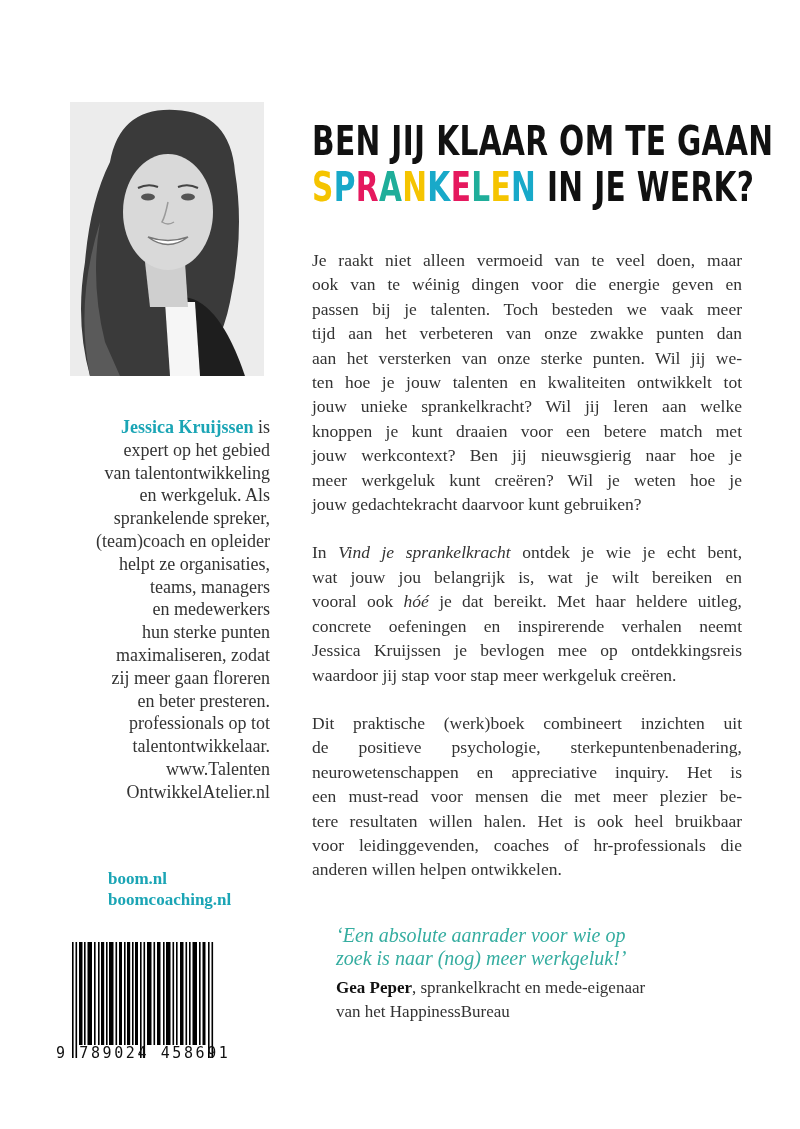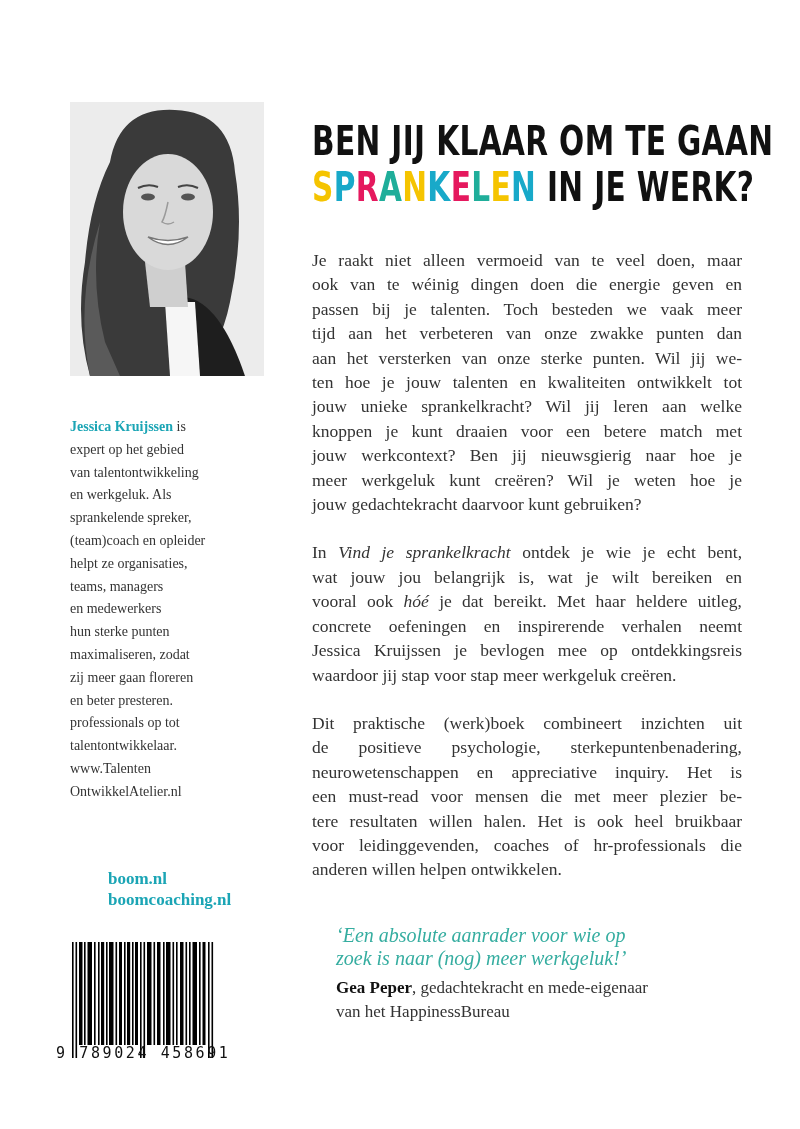--- a/index.html
+++ b/index.html
@@ -10,22 +10,23 @@
       color: #2b2b2b;
     }
     .photo {
       position: absolute; left: 70px; top: 102px; width: 194px; height: 274px;
       background: #e9e9e9; overflow: hidden;
     }
     .photo svg { display: block; }
 
     .bio {
       position: absolute; left: 70px; top: 416px; width: 200px;
-      font-family: "Liberation Serif", serif; font-size: 14px; line-height: 22.8px;
+      font-family: "Liberation Serif", serif; font-size: 18px; line-height: 22.8px;
       color: #333;
+      text-align: right;
     }
     .bio .name { color: #1ba5b5; font-weight: bold; }
     .bio .line { display: block; white-space: nowrap; }
 
     .links {
       position: absolute; left: 70px; top: 868px;
       font-family: "Liberation Serif", serif; font-size: 17px; line-height: 21px;
       color: #1ba5b5; font-weight: bold; margin-left: 38px;
     }
     .links a { color: inherit; text-decoration: none; display: block; }
@@ -168,21 +169,21 @@
 <div class="barcode-digits">9 789024 458691</div>
 
 <div class="headline">
   <div>BEN JIJ KLAAR OM TE GAAN</div>
   <div><span id="sprankelen"><span style="color: rgb(245, 196, 0);">S</span><span style="color: rgb(24, 169, 201);">P</span><span style="color: rgb(229, 25, 94);">R</span><span style="color: rgb(31, 174, 154);">A</span><span style="color: rgb(245, 196, 0);">N</span><span style="color: rgb(24, 169, 201);">K</span><span style="color: rgb(229, 25, 94);">E</span><span style="color: rgb(31, 174, 154);">L</span><span style="color: rgb(245, 196, 0);">E</span><span style="color: rgb(24, 169, 201);">N</span></span><span> IN JE WERK?</span></div>
 </div>
 
 <div class="body-text">
   <p>
     <span class="line">Je raakt niet alleen vermoeid van te veel doen, maar</span>
-    <span class="line">ook van te wéinig dingen doen die energie geven en</span>
+    <span class="line">ook van te wéinig dingen voor die energie geven en</span>
     <span class="line">passen bij je talenten. Toch besteden we vaak meer</span>
     <span class="line">tijd aan het verbeteren van onze zwakke punten dan</span>
     <span class="line">aan het versterken van onze sterke punten. Wil jij we-</span>
     <span class="line">ten hoe je jouw talenten en kwaliteiten ontwikkelt tot</span>
     <span class="line">jouw unieke sprankelkracht? Wil jij leren aan welke</span>
     <span class="line">knoppen je kunt draaien voor een betere match met</span>
     <span class="line">jouw werkcontext? Ben jij nieuwsgierig naar hoe je</span>
     <span class="line">meer werkgeluk kunt creëren? Wil je weten hoe je</span>
     <span class="line last">jouw gedachtekracht daarvoor kunt gebruiken?</span>
   </p>
@@ -203,15 +204,15 @@
     <span class="line">voor leidinggevenden, coaches of hr-professionals die</span>
     <span class="line last">anderen willen helpen ontwikkelen.</span>
   </p>
 </div>
 
 <div class="quote">
   <div>‘Een absolute aanrader voor wie op</div>
   <div>zoek is naar (nog) meer werkgeluk!’</div>
 </div>
 <div class="attribution">
-  <div><b>Gea Peper</b><span>, gedachtekracht en mede-eigenaar</span></div>
+  <div><b>Gea Peper</b><span>, sprankelkracht en mede-eigenaar</span></div>
   <div>van het HappinessBureau</div>
 </div>
 
 </body></html>

